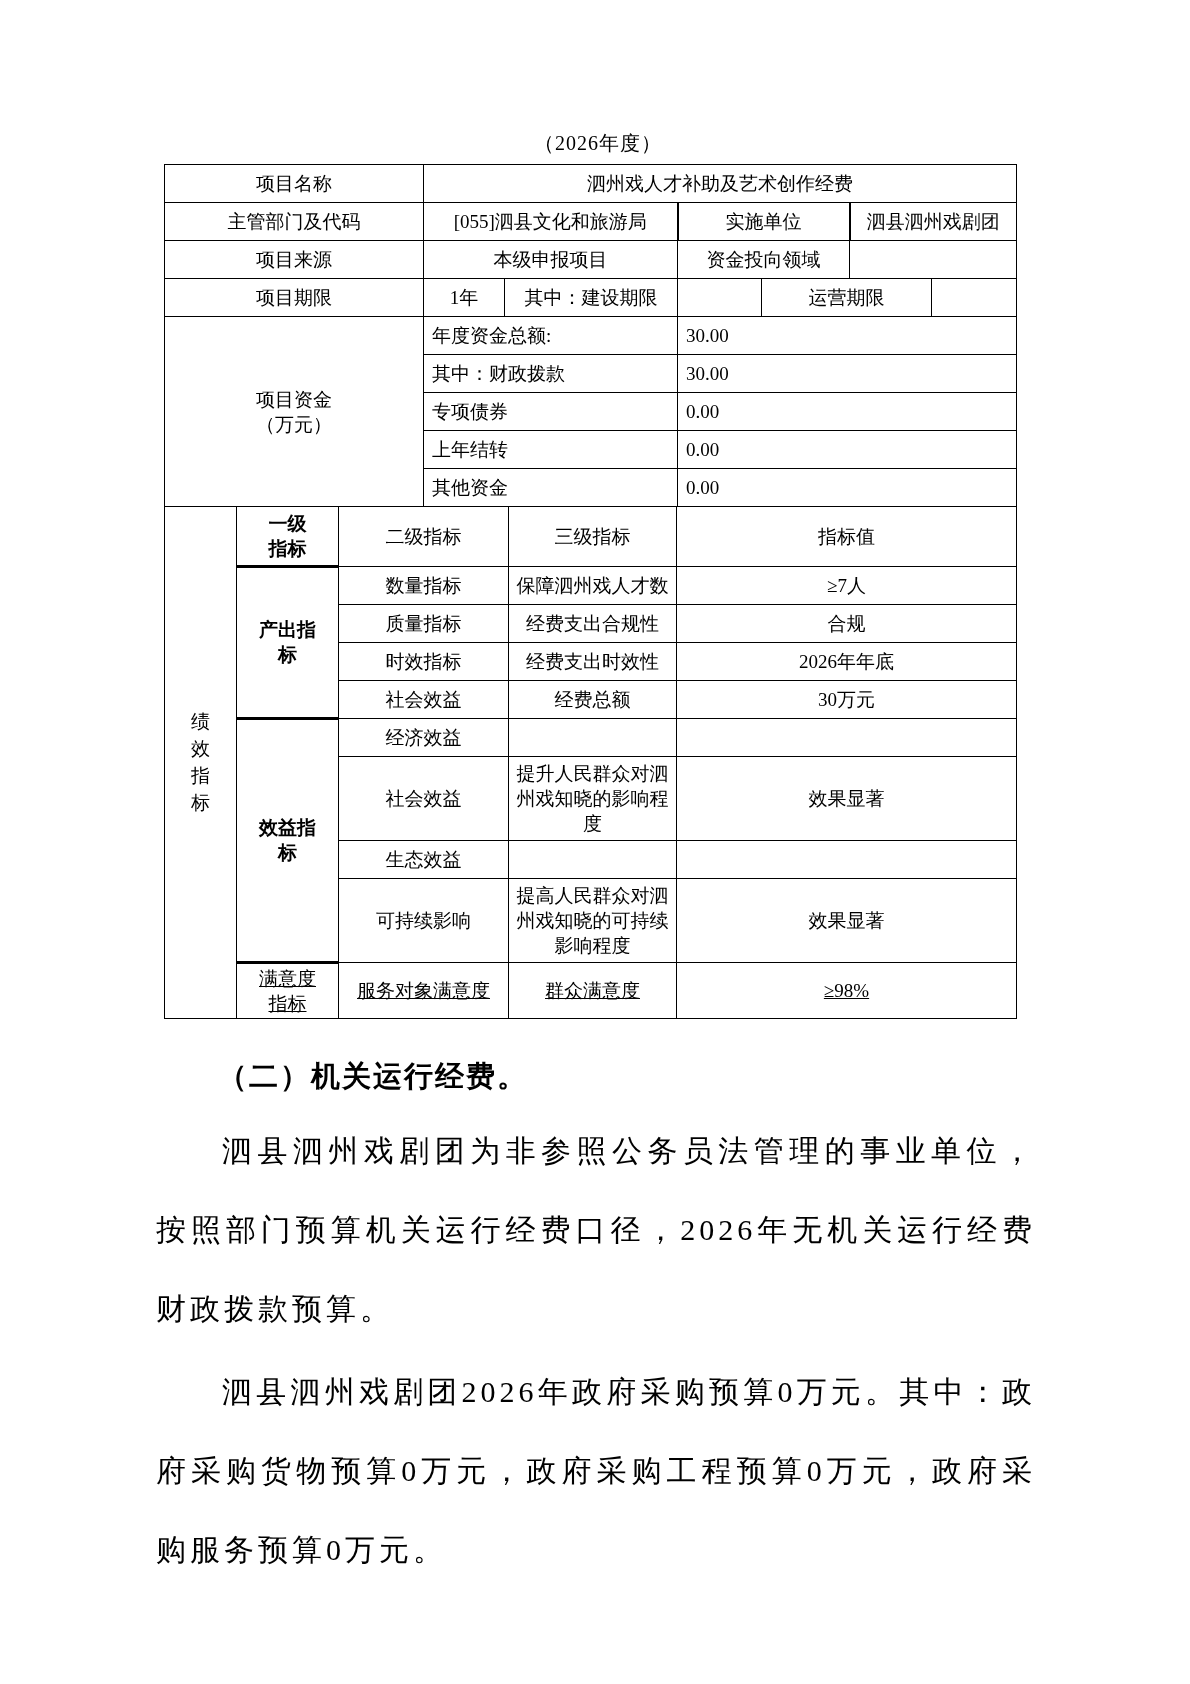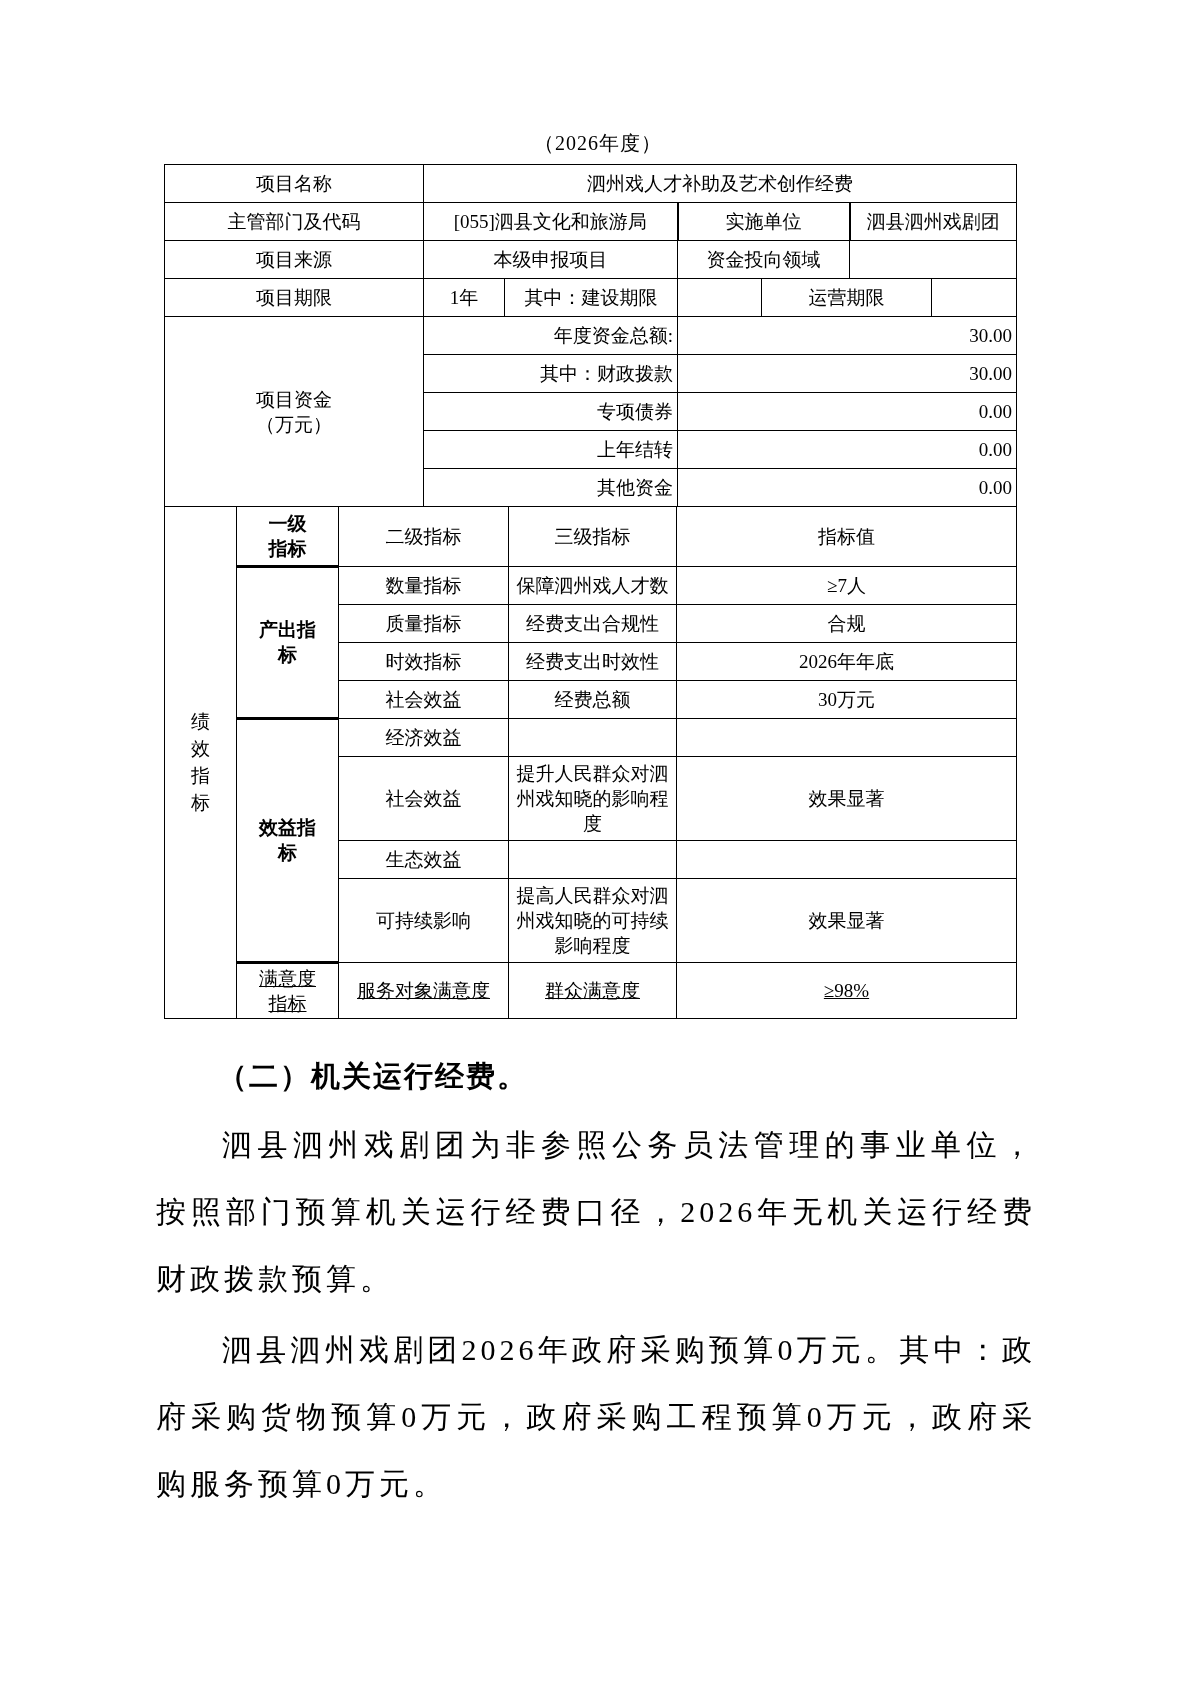--- a/index.html
+++ b/index.html
@@ -38,42 +38,42 @@
   td {
     border:1.5px solid #000;
     font-size:19px;
     line-height:25px;
     text-align:center;
     vertical-align:middle;
     padding:2px 4px;
     word-break:break-all;
     overflow:hidden;
   }
-  td.tl { text-align:right; padding-left:8px; }
+  td.tl { text-align:left; padding-left:8px; }
   td.pre { white-space:pre-line; }
   td.thick-b { border-bottom:3.5px solid #000;font-weight:bold; }
   td.thick-lr { border-left:2.5px solid #000; border-right:2.5px solid #000; }
   .side-label { line-height:27px; }
   tr.h38 { height:38px; }
   tr.h54 { height:56px;text-decoration:underline; }
   tr.h60 { height:60px; }
   tr.h62 { height:62px; }
   tr.h84 { height:84px; }
   .body-text { margin-top:26px; width:880px; }
   .section-heading {
     font-size:29px;
     font-weight:bold;
     line-height:62px;
     text-indent:62px;
     letter-spacing:2px;
     margin:12px 0 0 0;
   }
   .para {
     font-size:30px;
-    line-height:67px;
+    line-height:79px;
     letter-spacing:4px;
     text-align:justify;
     text-indent:66px;
     margin:4px 0 0 0;
   }
 </style>
 </head>
 <body>
 
 <div class="page">

